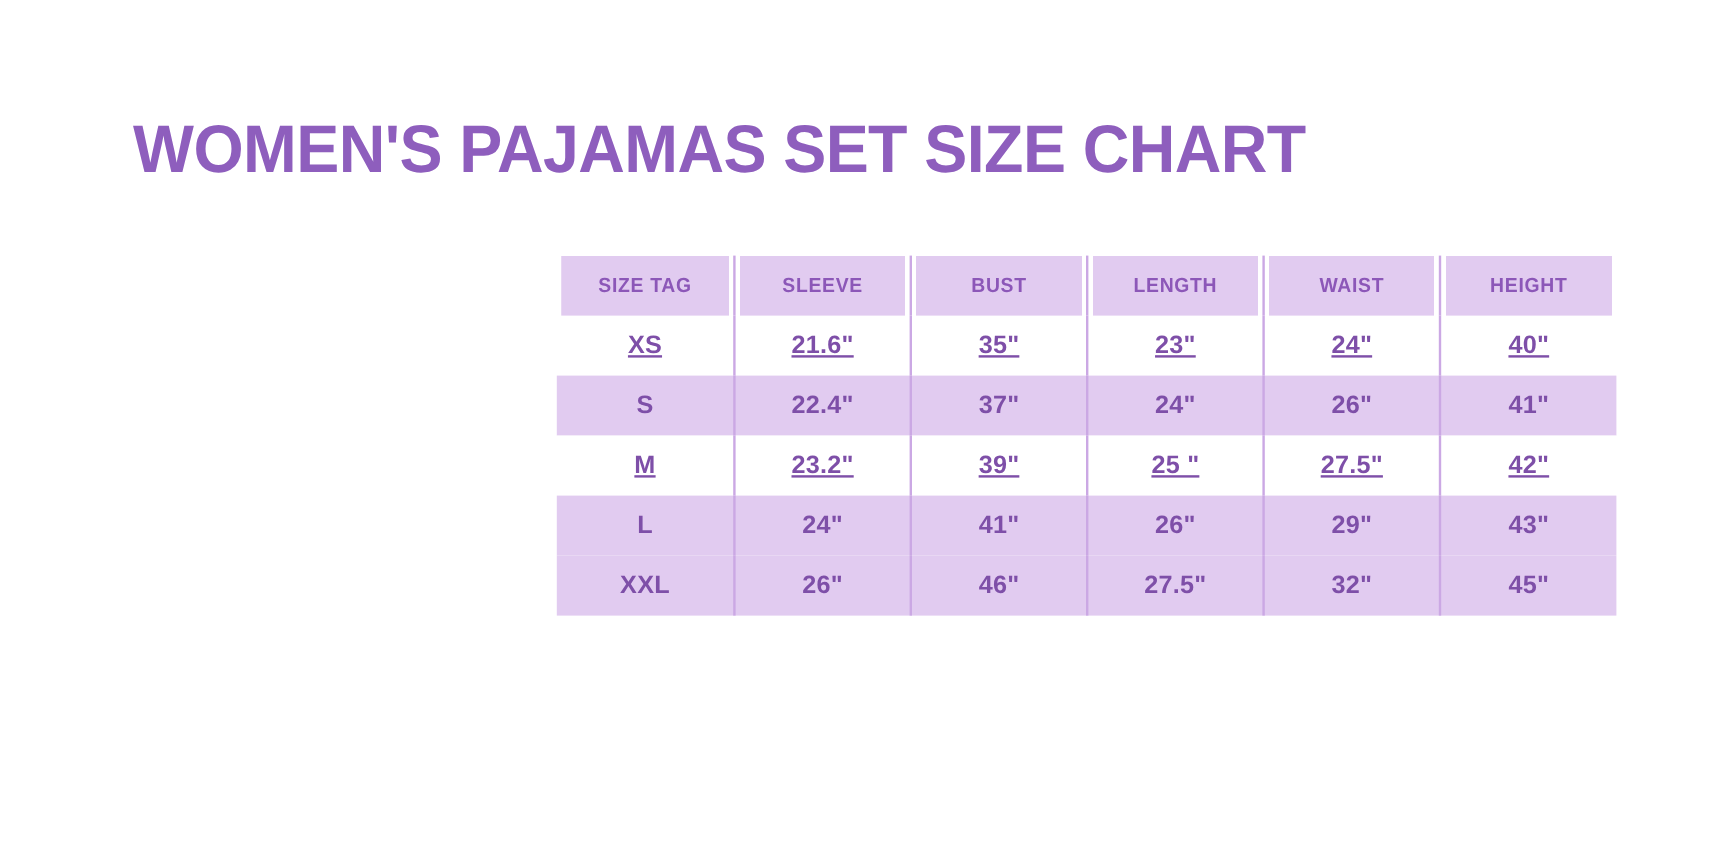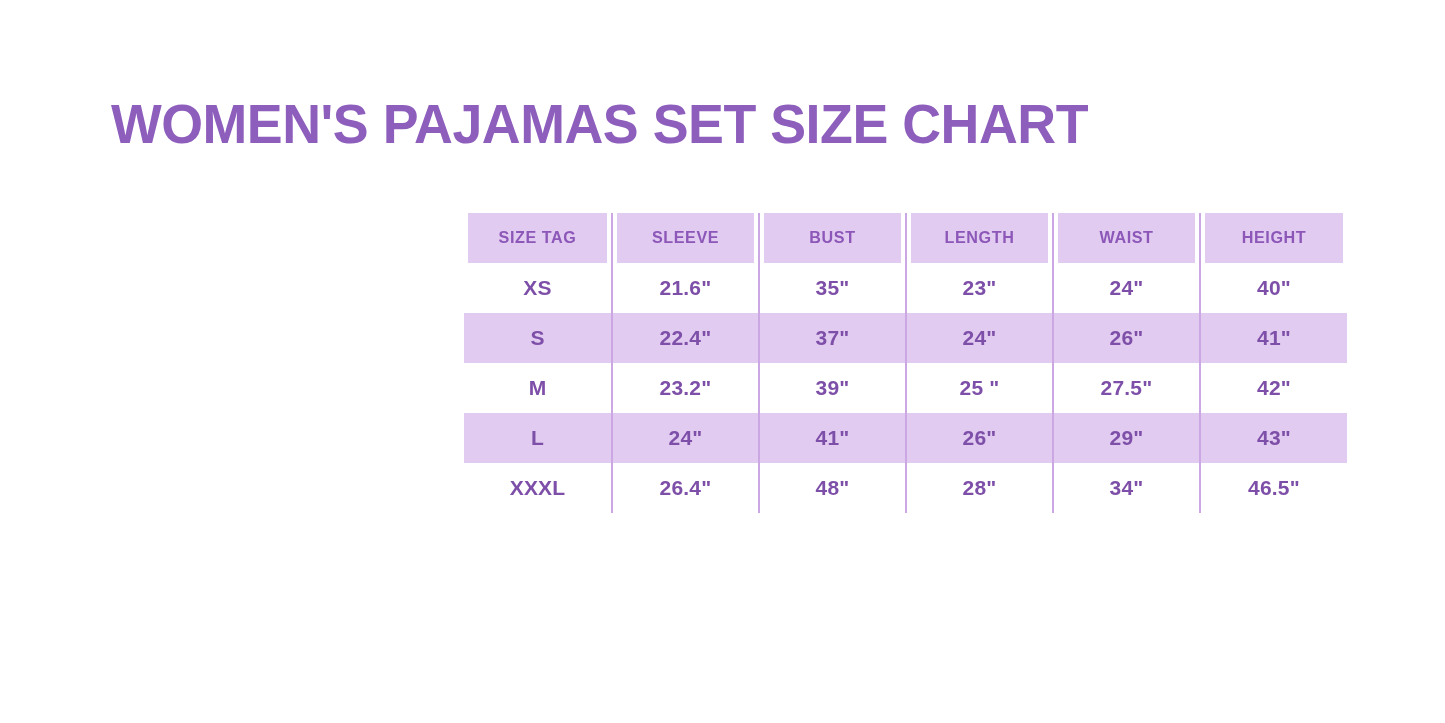--- a/index.html
+++ b/index.html
@@ -90,20 +90,21 @@
     color: #7e4fa8;
     font-size: 21px;
     letter-spacing: 0.2px;
   }
 
   tbody tr.band-shaded td {
     background: #e1cbf0;
   }
   tbody tr.band-plain td {
     background: #ffffff;
+    text-decoration: underline;
   }
 </style>
 </head>
 <body>
 
 <div class="page">
 
   <h1 class="chart-title">WOMEN'S PAJAMAS SET SIZE CHART</h1>
 
   <div class="size-table-wrap">
@@ -152,25 +153,25 @@
             <td>42"</td>
           </tr>
           <tr class="band-shaded">
             <td>L</td>
             <td>24"</td>
             <td>41"</td>
             <td>26"</td>
             <td>29"</td>
             <td>43"</td>
           </tr>
-          <tr class="band-plain">
-            <td>XXXL</td>
-            <td>26.4"</td>
-            <td>48"</td>
-            <td>28"</td>
-            <td>34"</td>
-            <td>46.5"</td>
+          <tr class="band-shaded">
+            <td>XXL</td>
+            <td>26"</td>
+            <td>46"</td>
+            <td>27.5"</td>
+            <td>32"</td>
+            <td>45"</td>
           </tr>
         </tbody>
     </table>
   </div>
 
 </div>
 
 </body></html>

